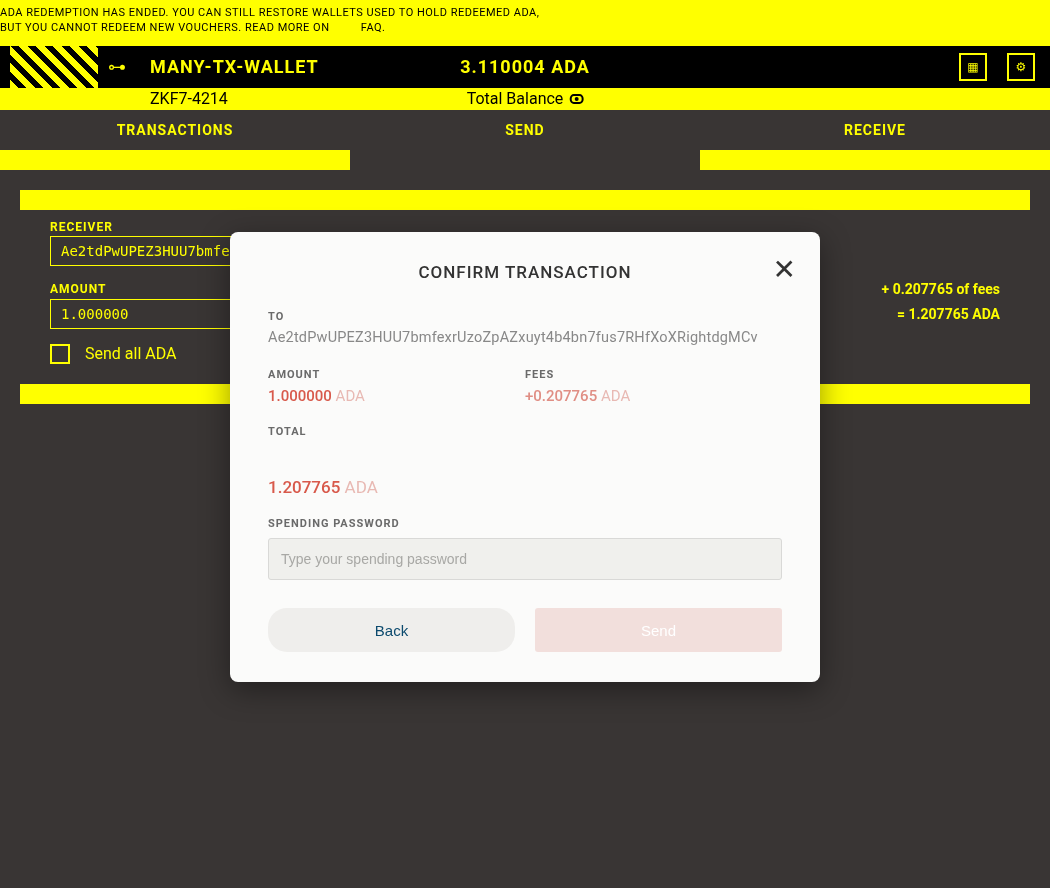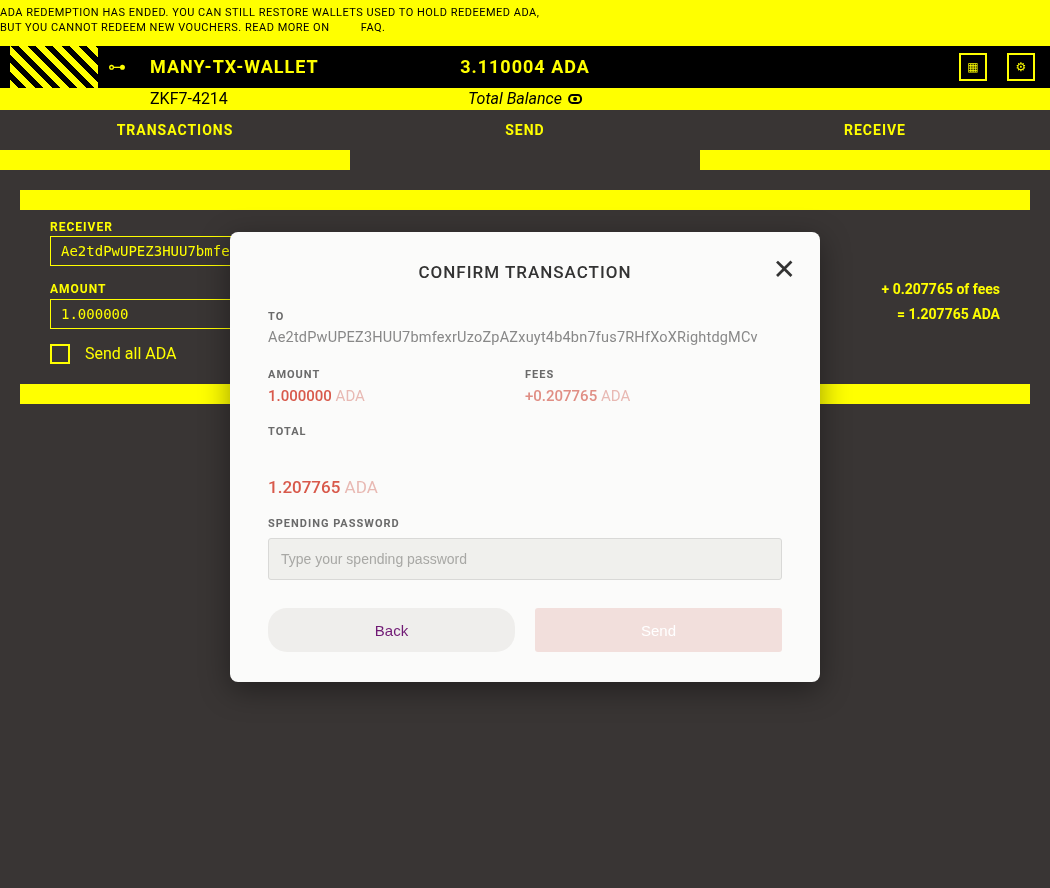--- a/index.html
+++ b/index.html
@@ -97,21 +97,20 @@
       position: absolute;
       left: 150px;
     }
     .sub-header .sub-center {
       position: absolute;
       left: 50%;
       transform: translateX(-50%);
       display:flex;
       align-items:center;
       gap:6px;
-      font-style:italic;
     }
     .eye-icon { display:inline-block; width:14px;height:10px;border:2px solid #000;border-radius:60%/100%;position:relative;}
     .eye-icon::after{content:"";position:absolute;top:1px;left:3px;width:4px;height:4px;background:#000;border-radius:50%;}
 
     
     .tabs-row {
       display: flex;
       height: 40px;
       background: #393534;
       text-align: center;
@@ -291,21 +290,21 @@
       gap: 20px;
     }
     .modal-btn {
       flex: 1;
       height: 44px;
       border: none;
       border-radius: 3px;
       font-size: 15px;
       cursor: pointer;
     }
-    .btn-back { background: #efeeec; color: #701a75; border-radius: 19px; }
+    .btn-back { background: #efeeec; color: #0c4a6e; border-radius: 19px; }
     .btn-send { background: #f2dfdc; color: #fff; }
   </style>
 </head>
 <body>
 
 <div class="banner">
   <div>ADA REDEMPTION HAS ENDED. YOU CAN STILL RESTORE WALLETS USED TO HOLD REDEEMED ADA,</div>
   <div>
     <span>BUT YOU CANNOT REDEEM NEW VOUCHERS. READ MORE ON </span><a>FAQ.</a>
   </div>

